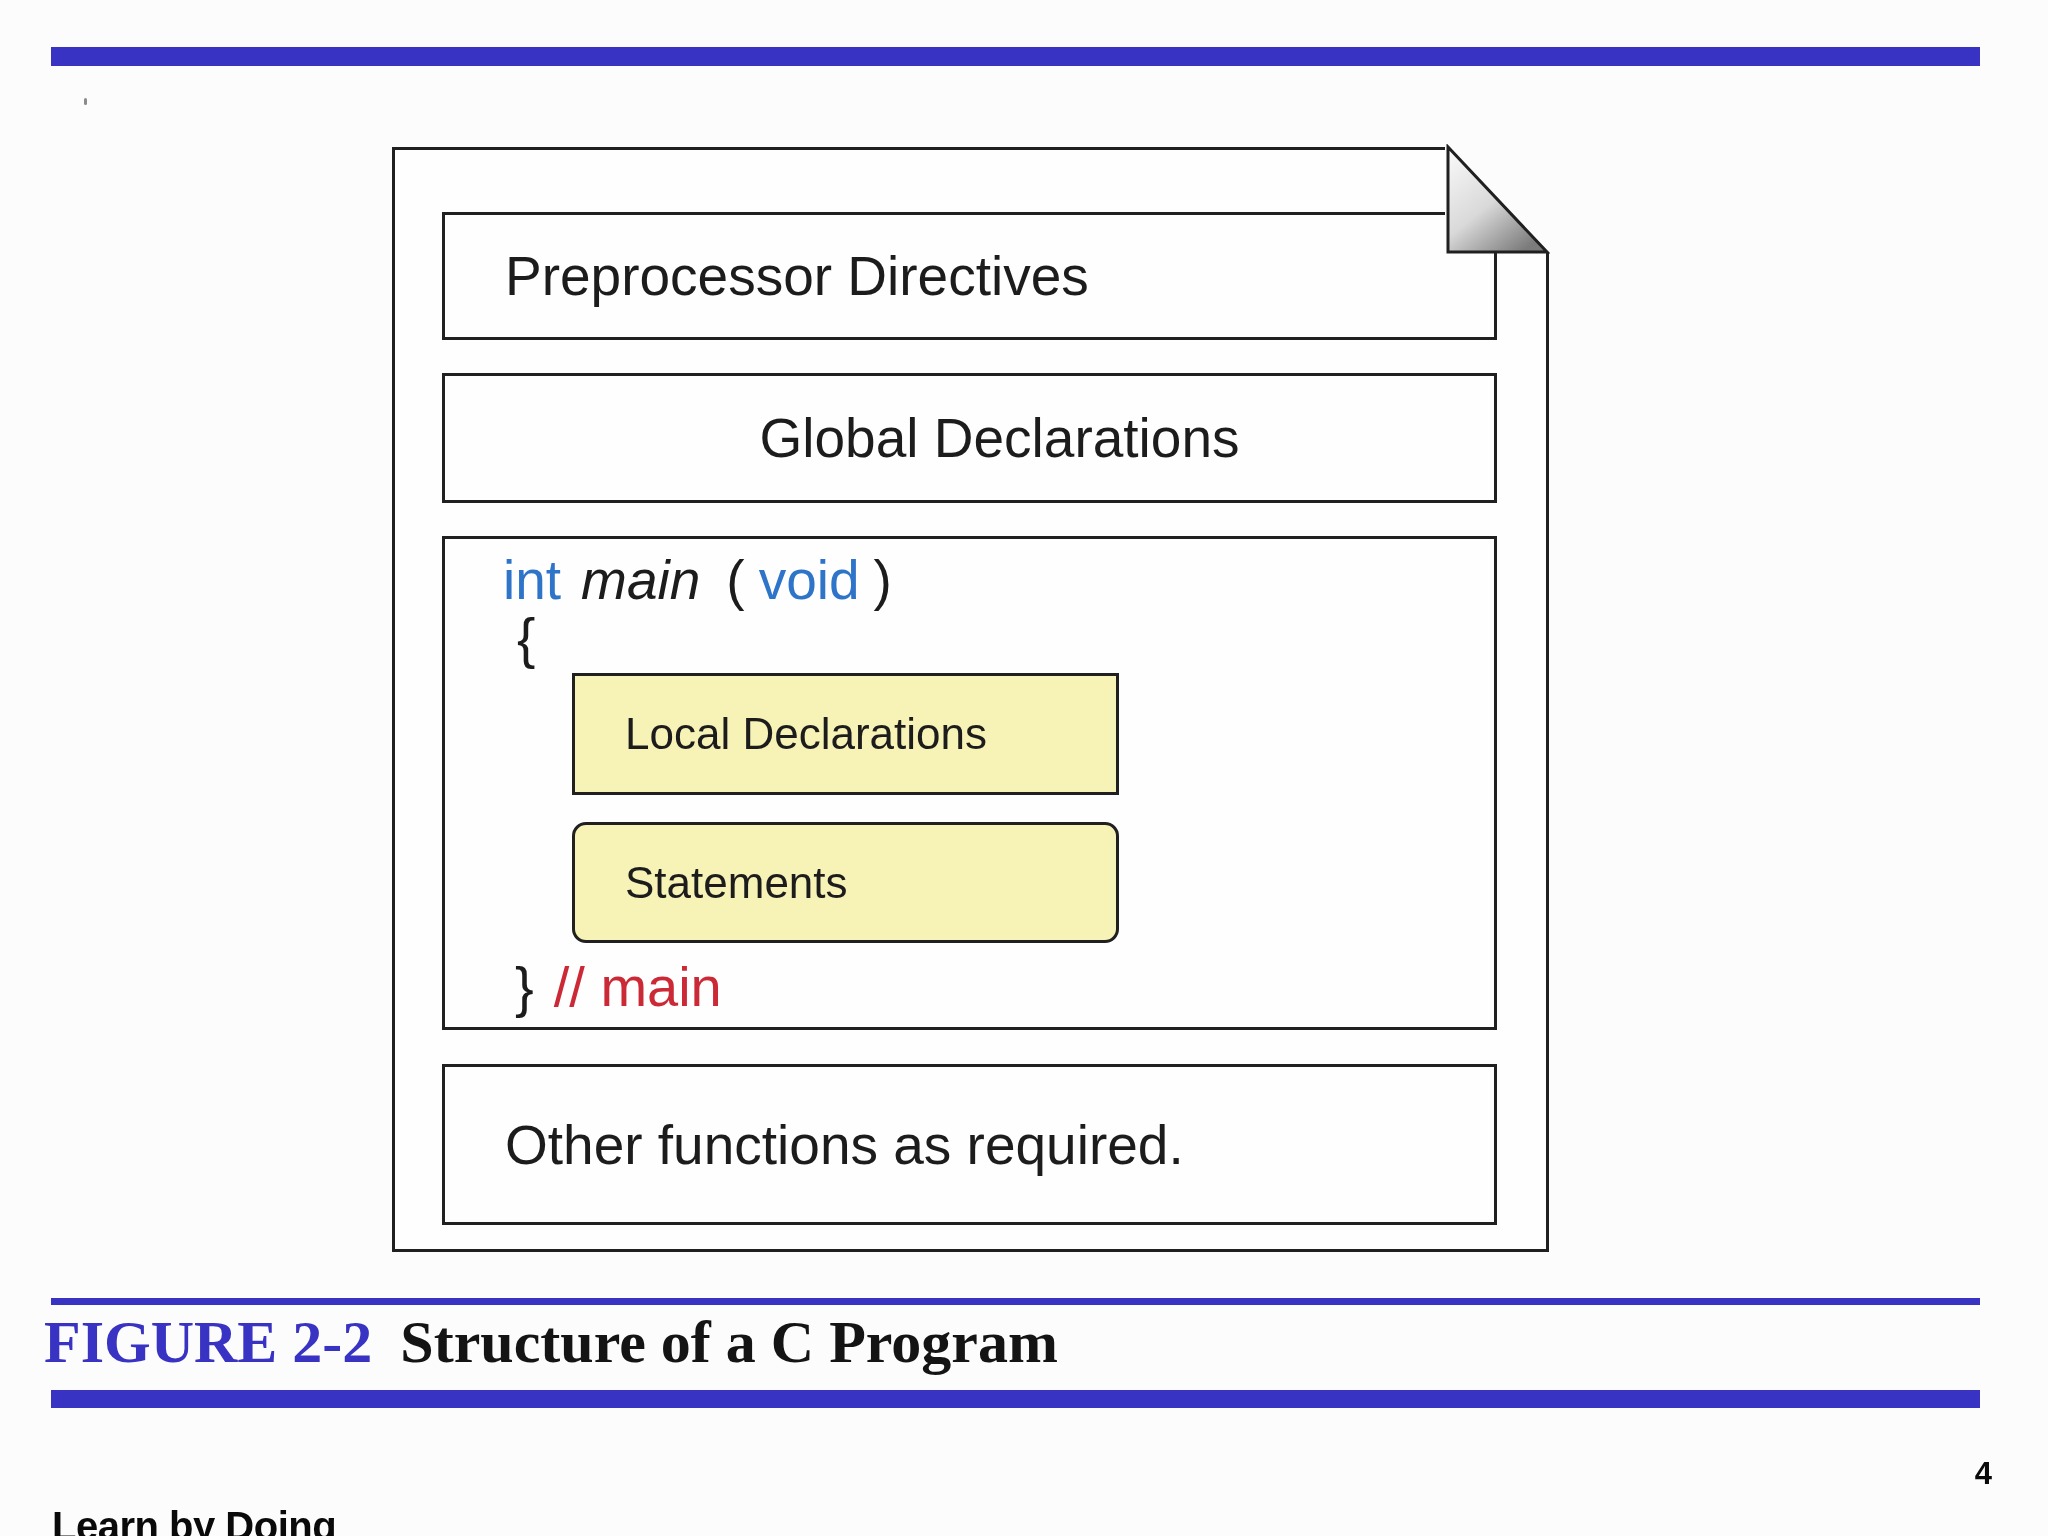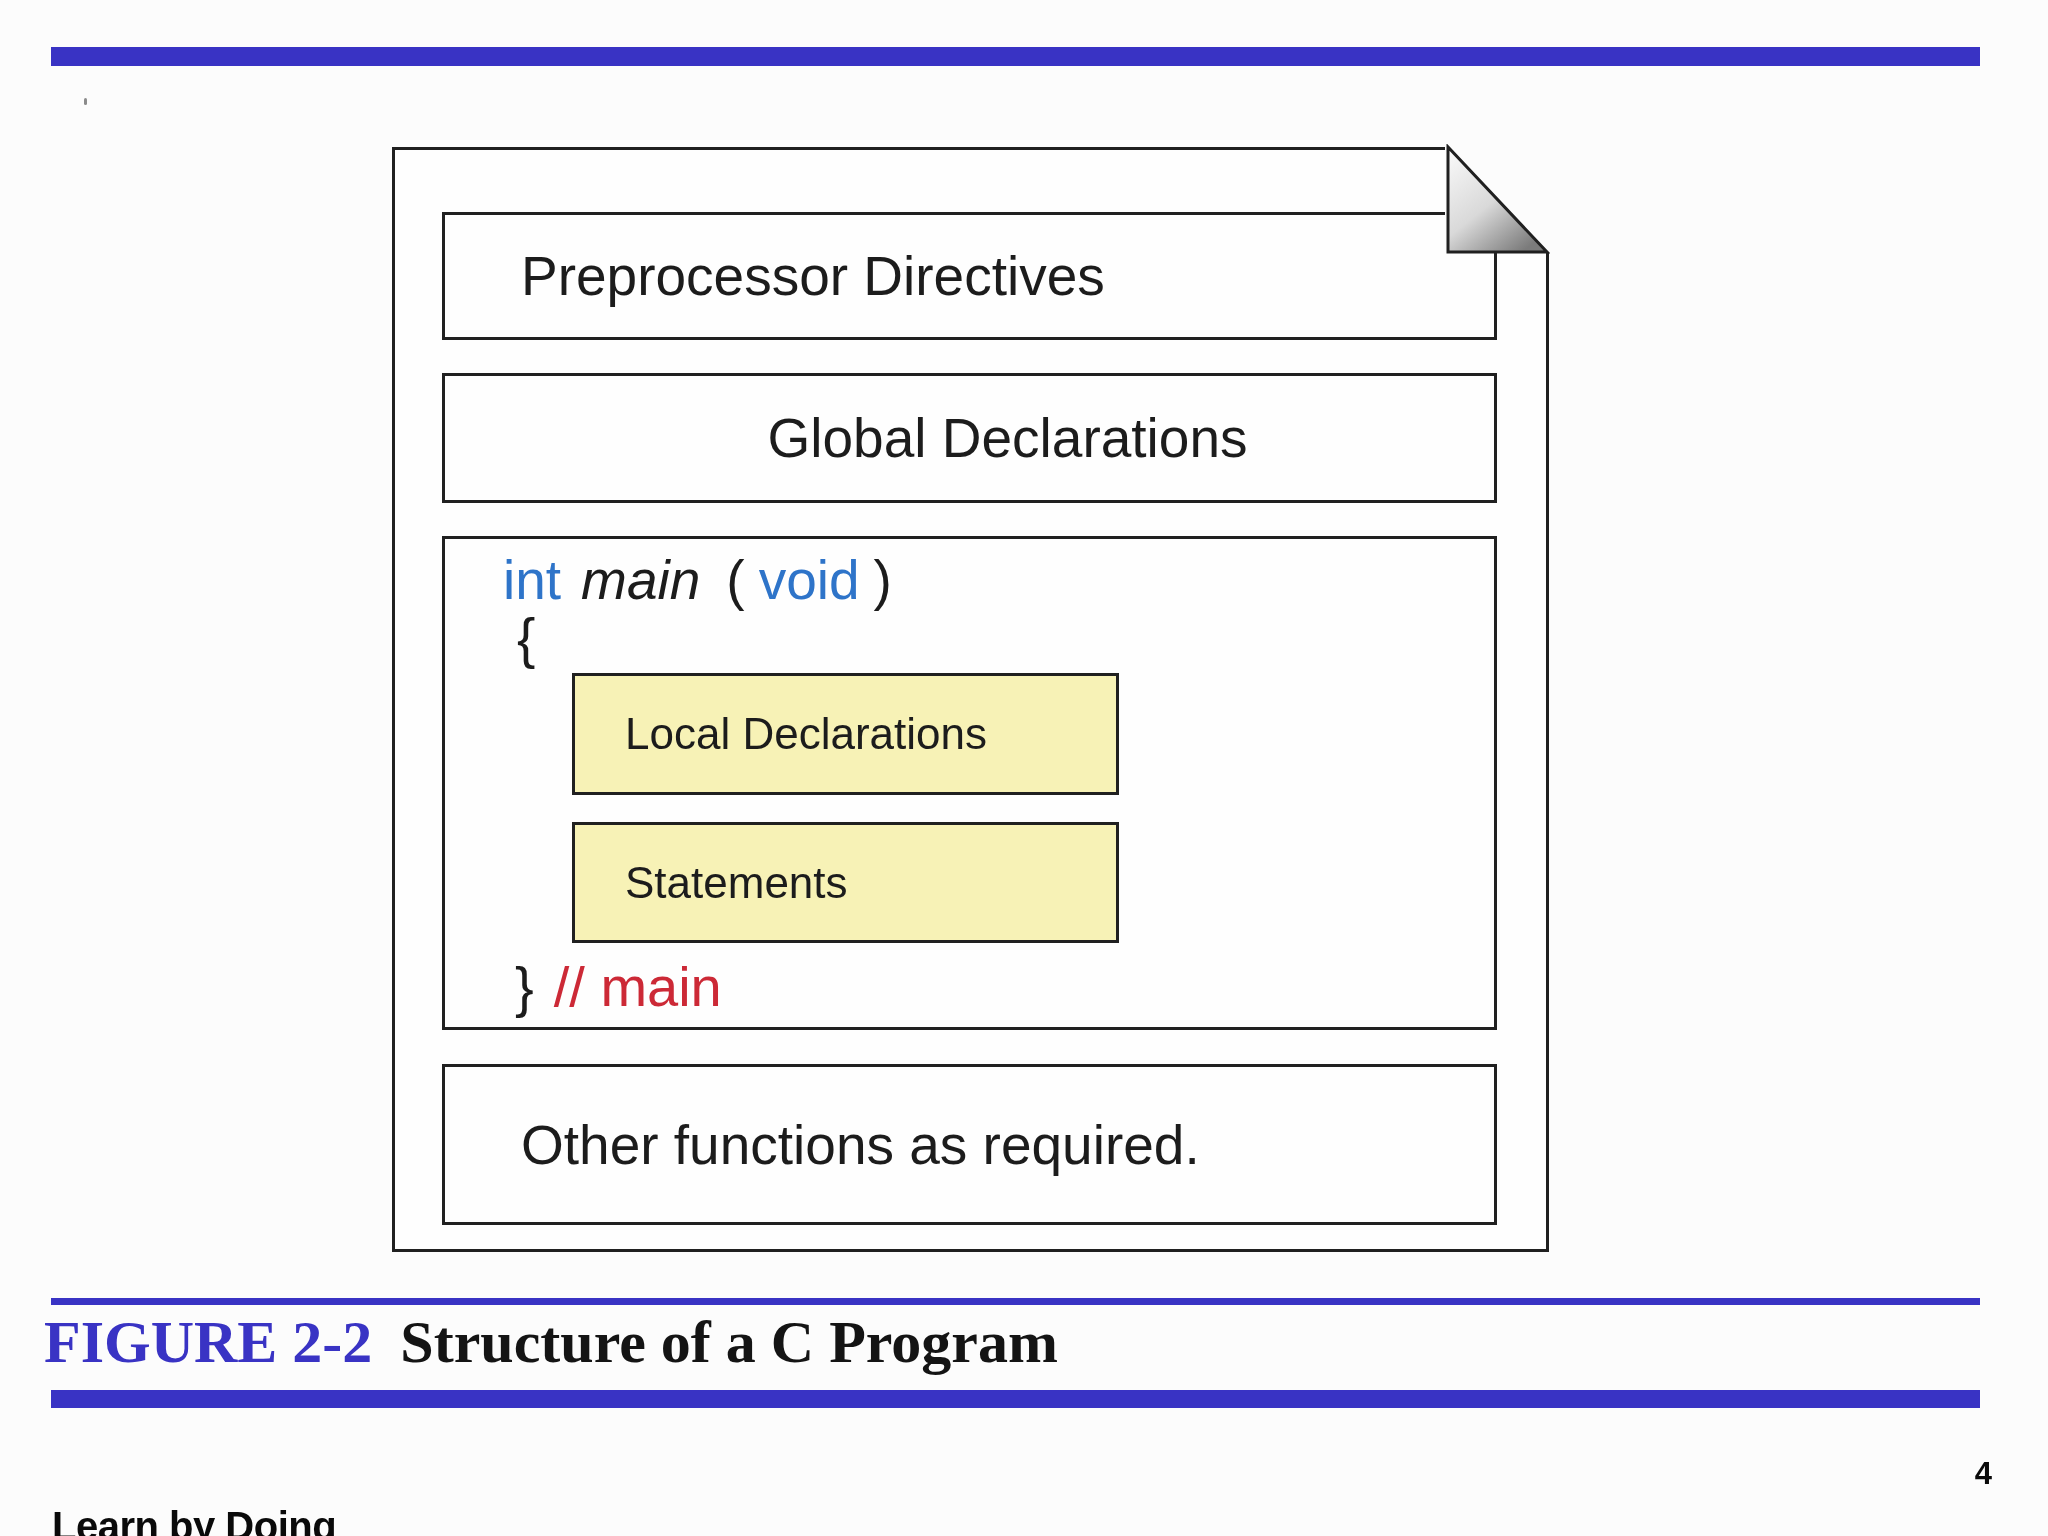--- a/index.html
+++ b/index.html
@@ -23,40 +23,40 @@
   .top-bar{left:51px;top:47px;width:1929px;height:19px;background:var(--accent-blue);}
   .speck{left:84px;top:98px;width:3px;height:7px;background:#666;border-radius:2px;opacity:.75;}
 
   
   .doc{left:392px;top:147px;width:1157px;height:1105px;background:#fefefe;border:3px solid var(--border-dark);z-index:1;}
   .corner-mask{left:1445px;top:143px;width:110px;height:109px;background:#fcfcfc;z-index:3;}
   .fold{left:1445px;top:144px;z-index:4;}
 
   
   .dbox{left:442px;width:1055px;border:3px solid var(--border-dark);z-index:2;
-        display:flex;align-items:center;padding-left:76px;
+        display:flex;align-items:center;padding-left:60px;
         font-size:55px;color:#1c1c1c;background:transparent;}
   .box-preprocessor{top:212px;height:128px;}
   .box-global{top:373px;height:130px;justify-content:center;}
   .box-main{top:536px;height:494px;display:block;padding:0;}
   .box-other{top:1064px;height:161px;}
 
   
   .sig{position:absolute;left:58px;top:4px;font-size:55px;color:#1c1c1c;white-space:nowrap;line-height:1.35;}
   .kw{color:var(--keyword-blue);}
   .sig .fn{margin-left:20px;font-style:italic;}
   .sig .po{margin-left:26px;}
   .sig .kw-void{margin-left:14px;}
   .sig .pc{margin-left:14px;}
   .brace-open{position:absolute;left:72px;top:62px;font-size:55px;color:#1c1c1c;line-height:1.35;}
   .ybox{position:absolute;left:127px;width:547px;border:3px solid var(--border-dark);
         background:var(--yellow-fill);display:flex;align-items:center;padding-left:50px;
         font-size:44px;color:#1c1c1c;}
   .ybox-local{top:134px;height:122px;}
-  .ybox-statements{top:283px;height:121px;}
+  .ybox-statements{top:283px;height:121px;border-radius:14px;}
   .close-line{position:absolute;left:70px;top:410px;font-size:56px;line-height:1.35;white-space:nowrap;}
   .close-line .brace{color:#1c1c1c;}
   .close-line .comment{color:var(--comment-red);margin-left:20px;}
 
   
   .caption-rule{left:51px;top:1298px;width:1929px;height:7px;background:var(--accent-blue);}
   .caption{left:44px;top:1312px;font-family:"Liberation Serif", serif;font-weight:bold;
            font-size:60px;line-height:1;white-space:nowrap;color:#141414;}
   .caption .fig{color:var(--accent-blue);}
   .caption .ttl{margin-left:28px;}

